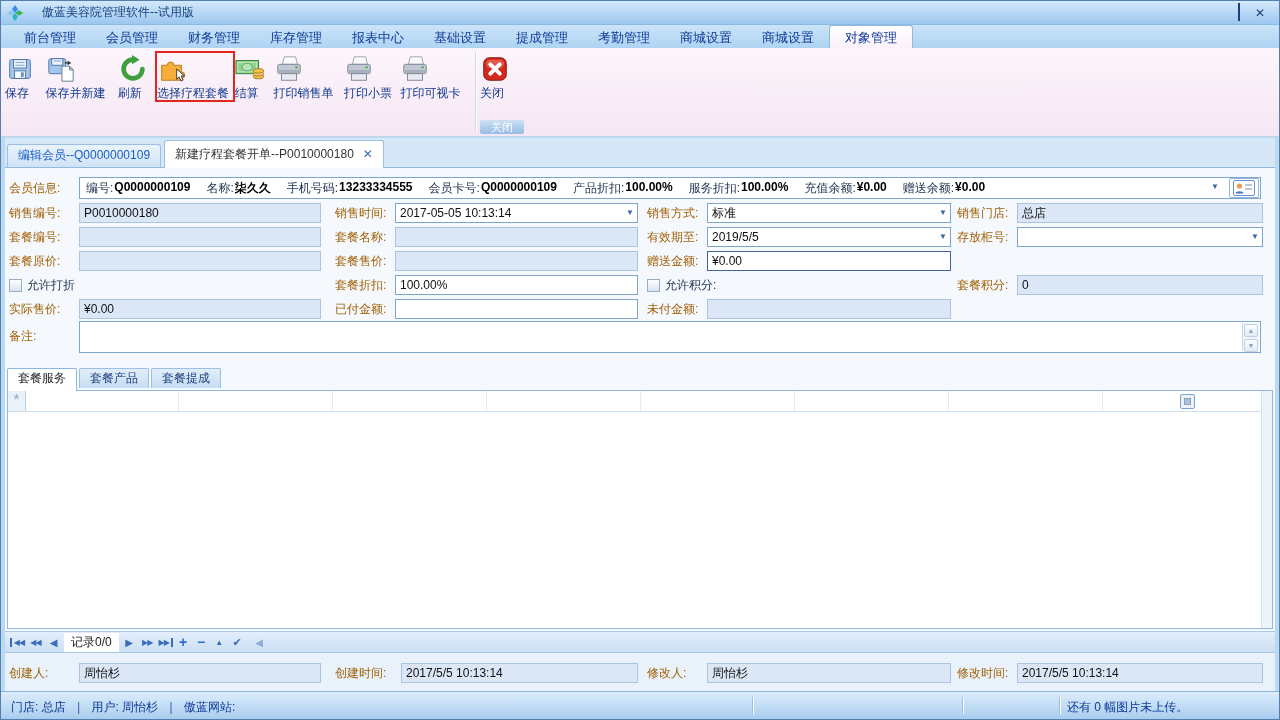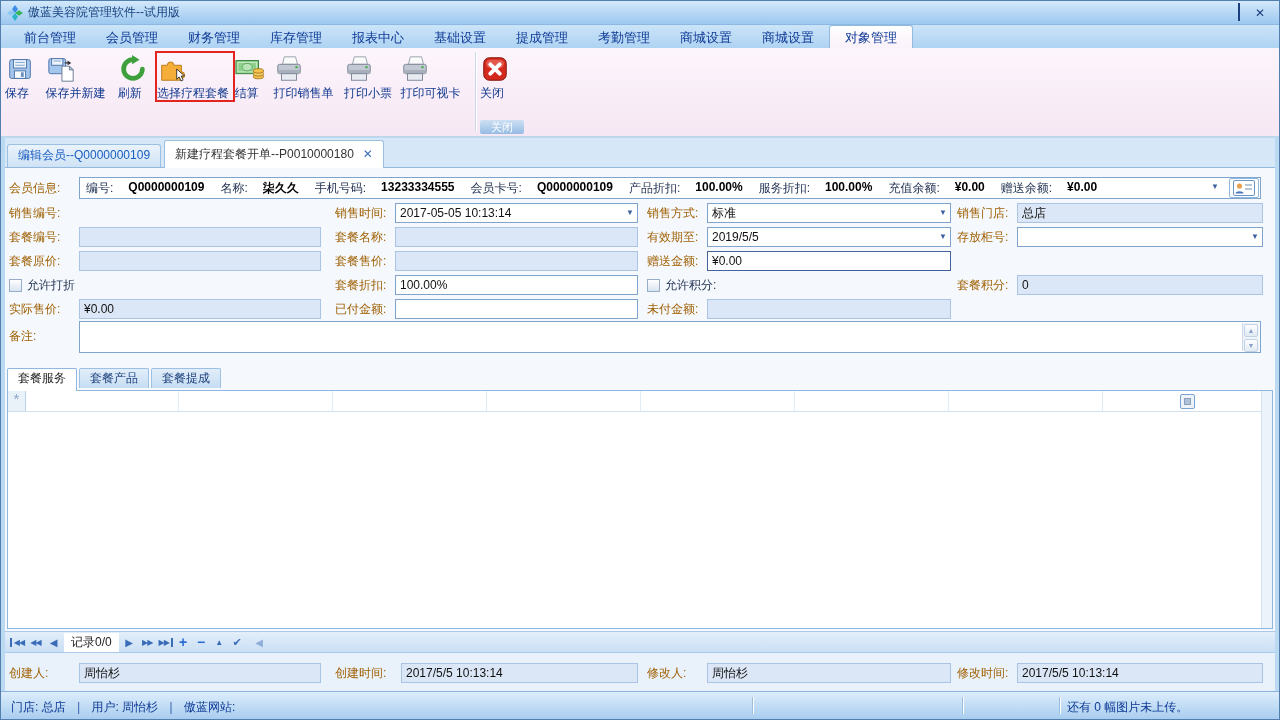--- a/index.html
+++ b/index.html
@@ -2,21 +2,21 @@
 <html><head>
 <meta charset="utf-8">
 <style>
 *{box-sizing:border-box;margin:0;padding:0}
 html,body{width:1280px;height:720px}
 body{font-family:"Liberation Sans","DejaVu Sans",sans-serif;font-size:12px;background:#e8e8e8}
 .window{position:relative;width:1280px;height:720px;background:#bcd9f2;border:1px solid #537fae;overflow:hidden}
 
 
 .titlebar{position:absolute;left:0;top:0;right:0;height:24px;background:linear-gradient(#d3e9fc,#9cc7ef);display:flex;align-items:center;padding:0 6px;border-bottom:1px solid #8cb8e2}
-.titlebar .title{color:#17427e;margin-left:5px;font-size:12px}
+.titlebar .title{color:#17427e;margin-left:19px;font-size:12px}
 .winbtns{margin-left:auto;display:flex;gap:15px;align-items:center;padding-right:8px;color:#1c3f7d}
 .winbtn{cursor:default;display:inline-block}
 .minbar{width:10px;height:3px;background:#1c3f7d;margin-top:7px}
 .restbox{width:10px;height:9px;border:1px solid #1c3f7d;border-top:3px solid #1c3f7d}
 .closeg{font-size:12px;font-weight:bold;line-height:12px}
 
 
 .menubar{position:absolute;left:0;top:24px;right:0;height:23px;background:linear-gradient(#cbe4f9,#aed3f2);display:flex;align-items:stretch;padding-left:8px}
 .menuitem{padding:4px 15px 0;color:#0f3a96;font-size:13px;white-space:nowrap;cursor:default}
 .menuitem.active{background:linear-gradient(#ffffff,#fbf1fa);border:1px solid #92bade;border-bottom:none;border-radius:3px 3px 0 0;padding-top:3px}
@@ -42,21 +42,21 @@
 .fl{position:absolute;color:#a16207;font-size:12px;line-height:20px;white-space:nowrap}
 .ff{position:absolute;height:20px;border:1px solid #7fa5ce;background:#fff;font-size:12px;color:#111;line-height:18px;padding:0 18px 0 4px;overflow:hidden;white-space:nowrap}
 .ff.ro{background:#dbe6f6;border-color:#a9c4e4;padding-right:4px}
 .ff.focusd{border-color:#44639a}
 .caret{position:absolute;right:3px;top:1px;font-size:8px;color:#3f62a0;line-height:16px}
 .cbwrap{position:absolute;display:flex;align-items:center;gap:5px;color:#1f3050;height:20px}
 .cbbox{width:13px;height:13px;border:1px solid #98aec8;background:linear-gradient(#ffffff,#d9e3ef)}
 
 
 .membox{position:absolute;left:74px;top:9px;right:14px;height:22px;background:#fff;border:1px solid #7fa5ce;display:flex;align-items:center;padding:0 72px 0 6px;gap:16px;overflow:hidden}
-.mpair{display:flex;gap:15px;white-space:nowrap}
+.mpair{display:flex;gap:1px;white-space:nowrap}
 .mlabel{color:#1f3050}
 .mval{font-weight:bold;color:#000}
 .memcaret{position:absolute;right:56px;top:14px;font-size:8px;color:#3f62a0}
 .cardbtn{position:absolute;right:16px;top:10px;width:30px;height:20px;border:1px solid #8fb8e0;background:#fff;border-radius:2px;display:flex;align-items:center;justify-content:center}
 
 
 .remark{position:absolute;left:74px;right:14px;top:153px;height:32px;background:#fff;border:1px solid #7fa5ce}
 .spin{position:absolute;right:1px;top:1px;bottom:1px;width:17px;background:#f1f5fa;border-left:1px solid #c9d8ea;display:flex;flex-direction:column}
 .spinbtn{flex:1;background:linear-gradient(#fdfdfe,#e2eaf4);border:1px solid #c2d2e6;border-radius:2px;margin:1px;font-size:7px;color:#8aa2c8;text-align:center;line-height:11px}
 
@@ -278,20 +278,21 @@
       <svg width="22" height="16" viewBox="0 0 22 16">
         <rect x="0.5" y="0.5" width="21" height="15" rx="1.5" fill="#fff" stroke="#6a93c8"></rect>
         <circle cx="6.5" cy="6" r="2.6" fill="#e8a050"></circle>
         <path d="M2.5 13.5 c0-3 8-3 8 0 z" fill="#4a78c0"></path>
         <line x1="12" y1="5" x2="19" y2="5" stroke="#9ab0c8" stroke-width="1.4"></line>
         <line x1="12" y1="9" x2="19" y2="9" stroke="#9ab0c8" stroke-width="1.4"></line>
       </svg>
     </span>
 
     <span class="fl" style="left:4px;top:35px">销售编号:</span>
+    <div class="ff ro" style="left:74px;top:35px;width:242px"><span>P0010000180</span></div>
     <span class="fl" style="left:330px;top:35px">销售时间:</span>
     <div class="ff" style="left:390px;top:35px;width:243px"><span>2017-05-05 10:13:14</span><span class="caret">▼</span></div>
     <span class="fl" style="left:642px;top:35px">销售方式:</span>
     <div class="ff" style="left:702px;top:35px;width:244px"><span>标准</span><span class="caret">▼</span></div>
     <span class="fl" style="left:952px;top:35px">销售门店:</span>
     <div class="ff ro" style="left:1012px;top:35px;width:246px"><span>总店</span></div>
 
     <span class="fl" style="left:4px;top:59px">套餐编号:</span>
     <div class="ff ro" style="left:74px;top:59px;width:242px"><span></span></div>
     <span class="fl" style="left:330px;top:59px">套餐名称:</span>

